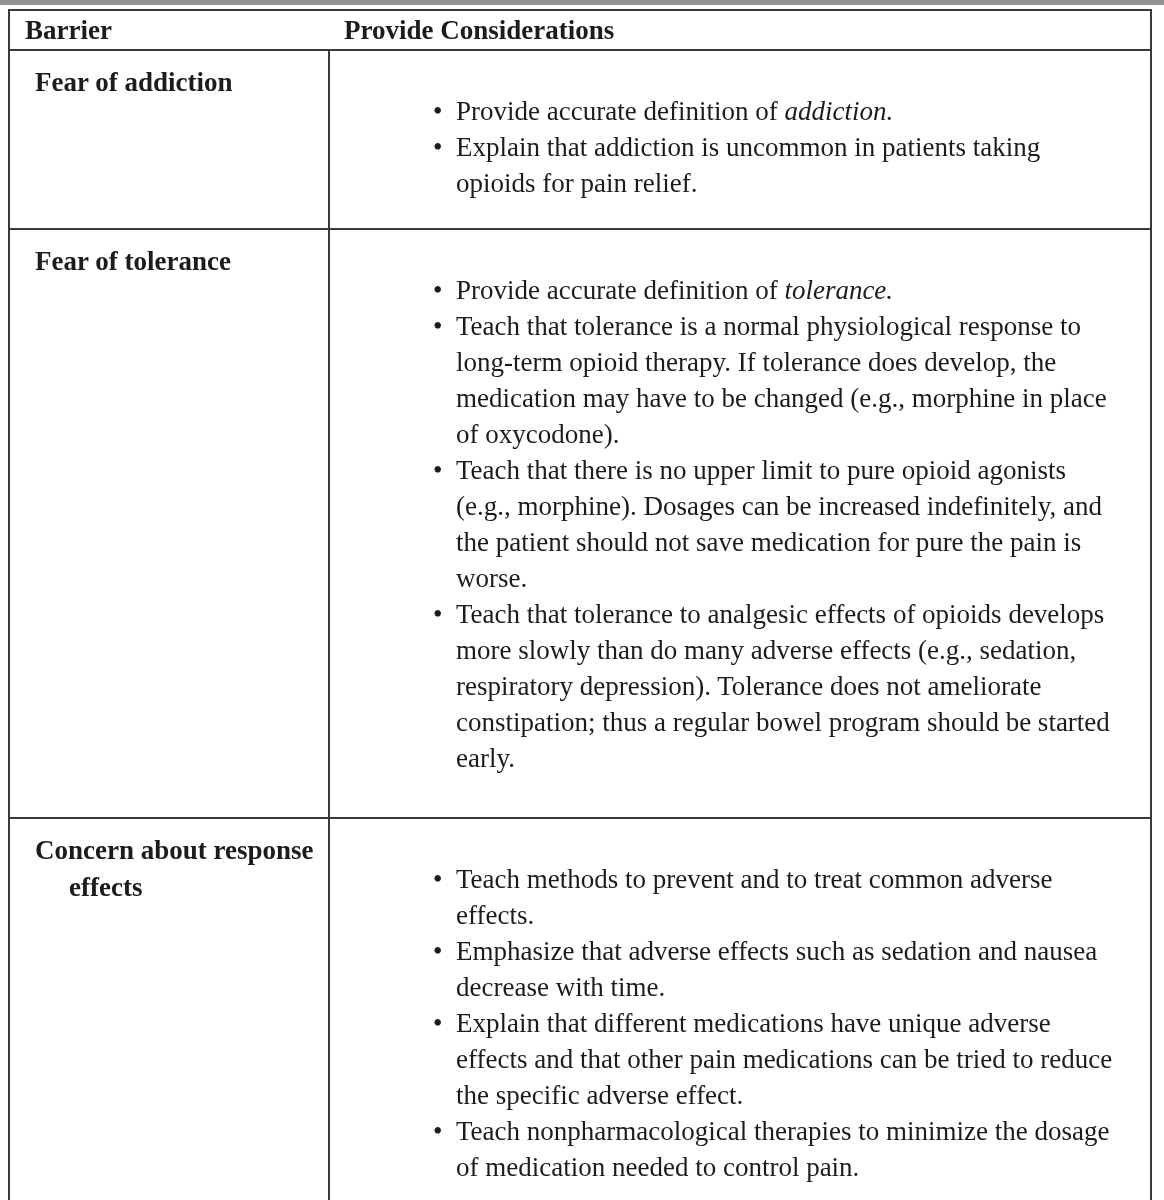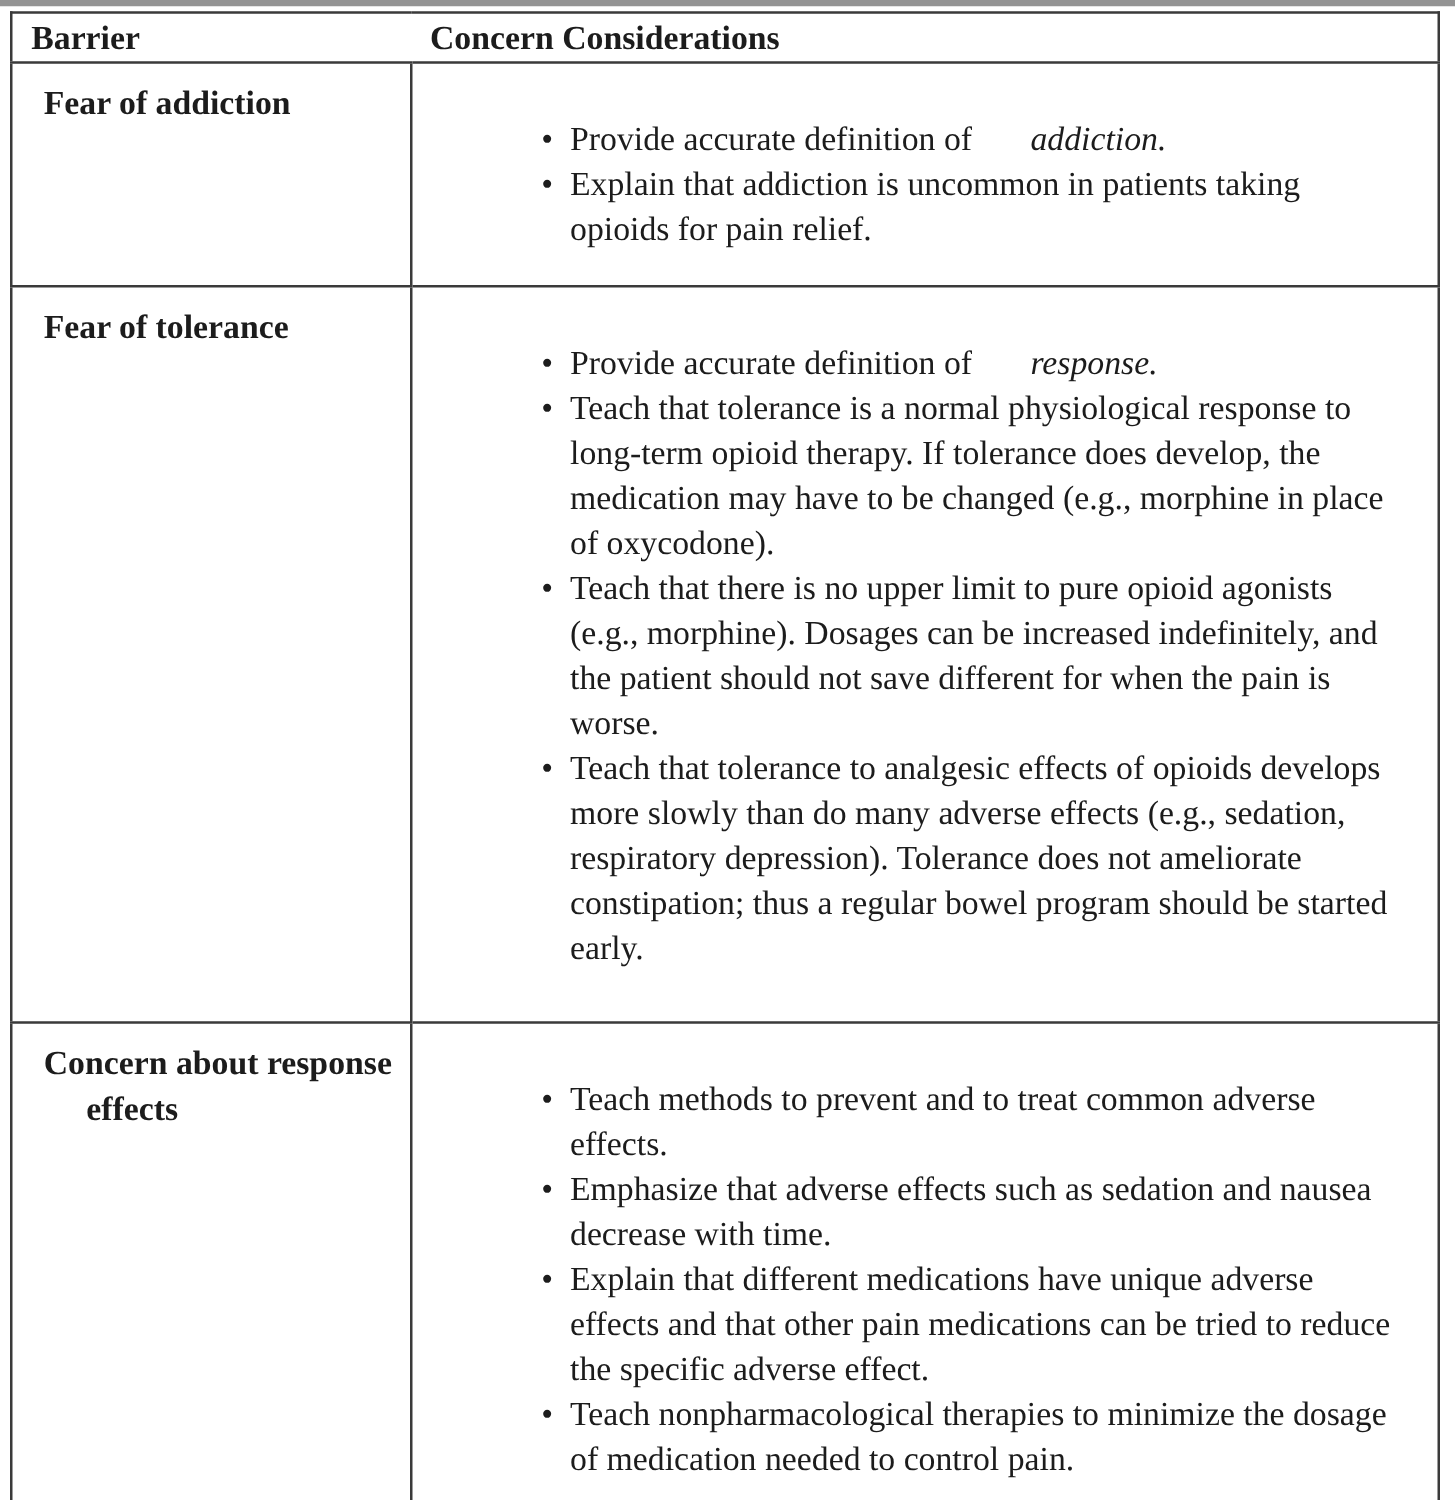--- a/index.html
+++ b/index.html
@@ -65,32 +65,32 @@
     font-size: 27px;
     line-height: 36px;
   }
   li.bullet-item { display: flex; }
   .bullet {
     flex: 0 0 14px;
     margin-right: 9px;
     text-align: left;
   }
   .bullet-text { flex: 1 1 auto; }
-  .it { font-style: italic; margin-left: 40px; }
+  .it { font-style: italic; }
 </style>
 </head>
 <body>
 
 <div class="page">
   <div class="top-rule"></div>
   <table class="barriers">
     <thead>
       <tr>
         <th class="col-barrier">Barrier</th>
-        <th class="col-considerations">Concern Considerations</th>
+        <th class="col-considerations">Provide Considerations</th>
       </tr>
     </thead>
     <tbody>
         <tr>
           <td class="barrier-cell">
             <div class="barrier-label">Fear of addiction</div>
           </td>
           <td class="considerations-cell">
             <ul class="bullet-list">
               <li class="bullet-item">
@@ -105,29 +105,29 @@
           </td>
         </tr>
         <tr>
           <td class="barrier-cell">
             <div class="barrier-label">Fear of tolerance</div>
           </td>
           <td class="considerations-cell">
             <ul class="bullet-list">
               <li class="bullet-item">
                 <span class="bullet">•</span>
-                <span class="bullet-text"><span>Provide accurate definition of </span><span class="it">response.</span></span>
+                <span class="bullet-text"><span>Provide accurate definition of </span><span class="it">tolerance.</span></span>
               </li>
               <li class="bullet-item">
                 <span class="bullet">•</span>
                 <span class="bullet-text"><span>Teach that tolerance is a normal physiological response to long-term opioid therapy. If tolerance does develop, the medication may have to be changed (e.g., morphine in place of oxycodone).</span></span>
               </li>
               <li class="bullet-item">
                 <span class="bullet">•</span>
-                <span class="bullet-text"><span>Teach that there is no upper limit to pure opioid agonists (e.g., morphine). Dosages can be increased indefinitely, and the patient should not save different for when the pain is worse.</span></span>
+                <span class="bullet-text"><span>Teach that there is no upper limit to pure opioid agonists (e.g., morphine). Dosages can be increased indefinitely, and the patient should not save medication for pure the pain is worse.</span></span>
               </li>
               <li class="bullet-item">
                 <span class="bullet">•</span>
                 <span class="bullet-text"><span>Teach that tolerance to analgesic effects of opioids develops more slowly than do many adverse effects (e.g., sedation, respiratory depression). Tolerance does not ameliorate constipation; thus a regular bowel program should be started early.</span></span>
               </li>
             </ul>
           </td>
         </tr>
         <tr>
           <td class="barrier-cell">

